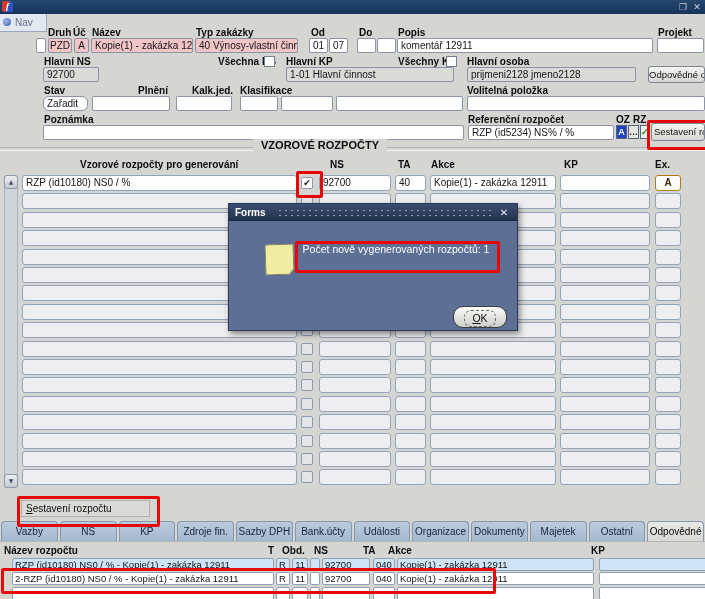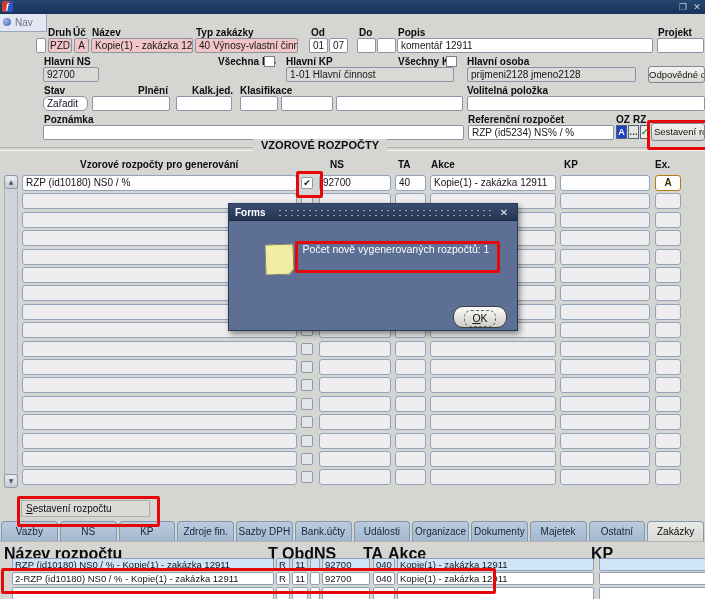--- a/index.html
+++ b/index.html
@@ -93,21 +93,21 @@
        line-height:15px;padding-left:4px;box-sizing:border-box;}
   .flatbtn::first-letter{text-decoration:underline;}
   
   .tabs{position:absolute;left:0;top:521px;width:705px;height:21px;display:flex;gap:2px;
        padding:0 1px;box-sizing:border-box;border-bottom:1px solid #b6b6b2;}
   .tab{flex:1;background:linear-gradient(#bccbdd,#a3b8d0);border:1px solid #8397ad;border-bottom:none;
        border-radius:4px 4px 0 0;font:10px "Liberation Sans",sans-serif;color:#15253c;
        text-align:center;line-height:20px;overflow:hidden;white-space:nowrap;}
   .tab.active{background:linear-gradient(#e9e9e6,#d8d8d4);color:#090909;}
   
-  .btable-head .lbl{font-size:16px;}
+  .btable-head .lbl{font-size:10px;}
   .brow{position:absolute;left:10px;width:705px;height:24px;}
   .bcell{position:absolute;top:0;height:13px;background:#fff;border:1px solid #8fa0b6;border-radius:2px;
        font:9.5px "Liberation Sans",sans-serif;color:#14141a;padding:0 2px;box-sizing:border-box;
        overflow:hidden;white-space:nowrap;line-height:12px;}
   .brow.sel .bcell{background:#cfe5f7;}
   .bc-name{left:2px;width:262px;}
   .bc-t{left:266px;width:14px;}
   .bc-obd{left:282px;width:16px;text-align:right;}
   .bc-x{left:300px;width:10px;}
   .bc-ns{left:312px;width:48px;}
@@ -386,21 +386,21 @@
       <div class="tab">NS</div>
       <div class="tab">KP</div>
       <div class="tab">Zdroje fin.</div>
       <div class="tab">Sazby DPH</div>
       <div class="tab">Bank.účty</div>
       <div class="tab">Události</div>
       <div class="tab">Organizace</div>
       <div class="tab">Dokumenty</div>
       <div class="tab">Majetek</div>
       <div class="tab">Ostatní</div>
-      <div class="tab active">Zakázky</div>
+      <div class="tab active">Odpovědné</div>
     </div>
 
   <div class="btable-head">
     <div class="lbl" style="left:4px;top:545px;">Název rozpočtu</div>
     <div class="lbl" style="left:268px;top:545px;">T</div>
     <div class="lbl" style="left:282px;top:545px;">Obd.</div>
     <div class="lbl" style="left:314px;top:545px;">NS</div>
     <div class="lbl" style="left:363px;top:545px;">TA</div>
     <div class="lbl" style="left:388px;top:545px;">Akce</div>
     <div class="lbl" style="left:591px;top:545px;">KP</div>

